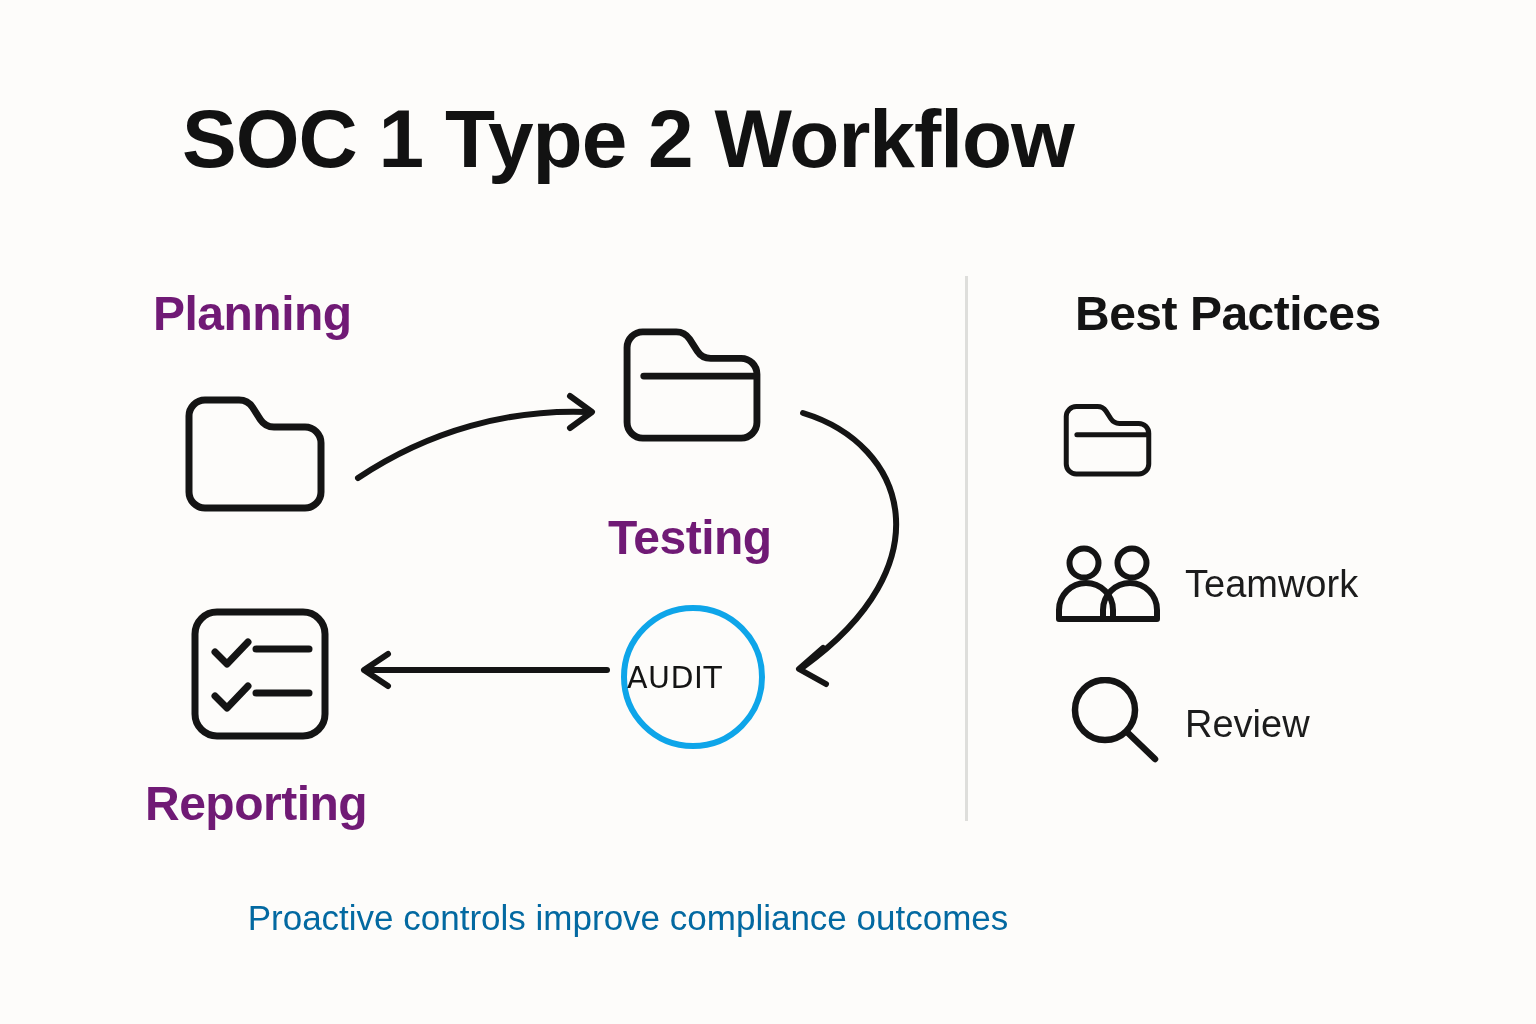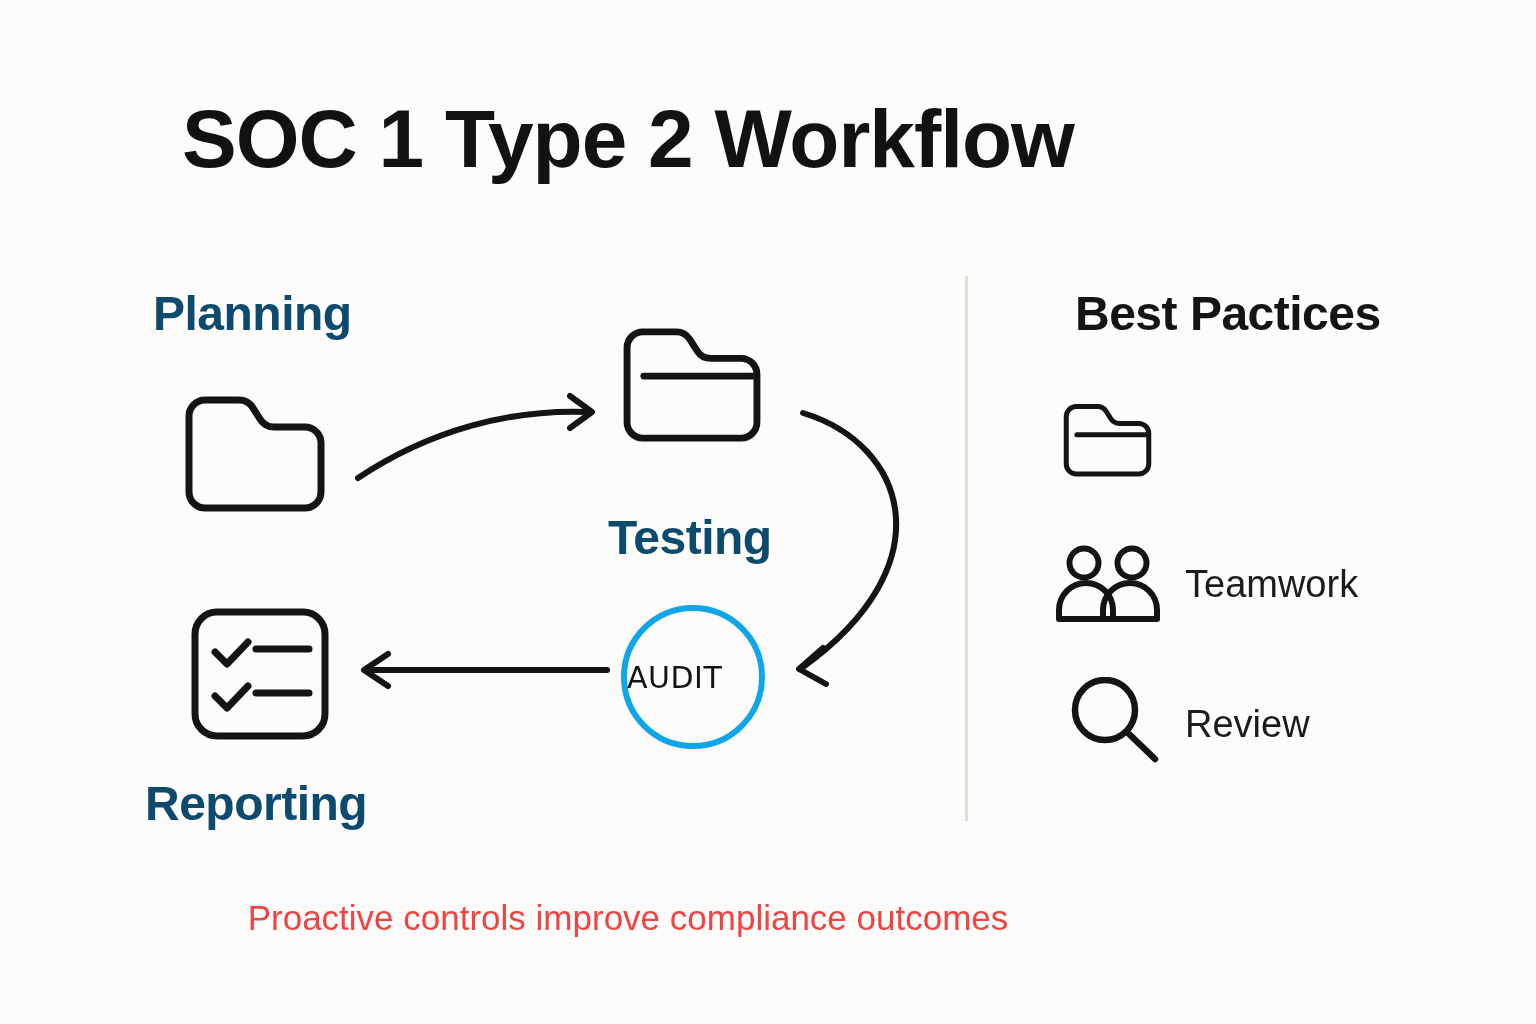--- a/index.html
+++ b/index.html
@@ -12,21 +12,21 @@
   }
   .stage { position: relative; width: 1256px; height: 1024px; }
 
   .title {
     position: absolute; left: 0; top: 92px; width: 100%;
     text-align: center; font-size: 82px; font-weight: bold;
     letter-spacing: -1px; color: #121212;
   }
 
   .flow-label {
-    position: absolute; font-size: 48px; font-weight: bold; color: #0c4a6e;
+    position: absolute; font-size: 48px; font-weight: bold; color: #701a75;
     letter-spacing: -0.5px; white-space: nowrap;
   }
   .label-planning  { left: 153px; top: 286px; }
   .label-testing   { left: 608px; top: 510px; }
   .label-reporting { left: 145px; top: 776px; }
 
   .icon-abs { position: absolute; }
   .icon-planning-folder  { left: 179px;  top: 390px; }
   .icon-testing-folder   { left: 617px;  top: 322px; }
   .icon-reporting-checklist { left: 189px; top: 606px; }
@@ -65,21 +65,21 @@
   }
   .bp-label-0 { left: 1185px; top: 424px; }
   .bp-label-1 { left: 1185px; top: 563px; }
   .bp-label-2 { left: 1185px; top: 703px; }
   .bp-icon-0 { left: 1060px; top: 400px; }
   .bp-icon-1 { left: 1055px; top: 544px; }
   .bp-icon-2 { left: 1071px; top: 677px; }
 
   .caption {
     position: absolute; left: 0; top: 898px; width: 100%;
-    text-align: center; font-size: 35px; color: #ef4444; font-weight: normal;
+    text-align: center; font-size: 35px; color: #0369a1; font-weight: normal;
   }
 </style>
 </head>
 <body>
 
 <div class="stage">
 
   <div class="title">SOC 1 Type 2 Workflow</div>
 
   <div class="flow-label label-planning">Planning</div>

